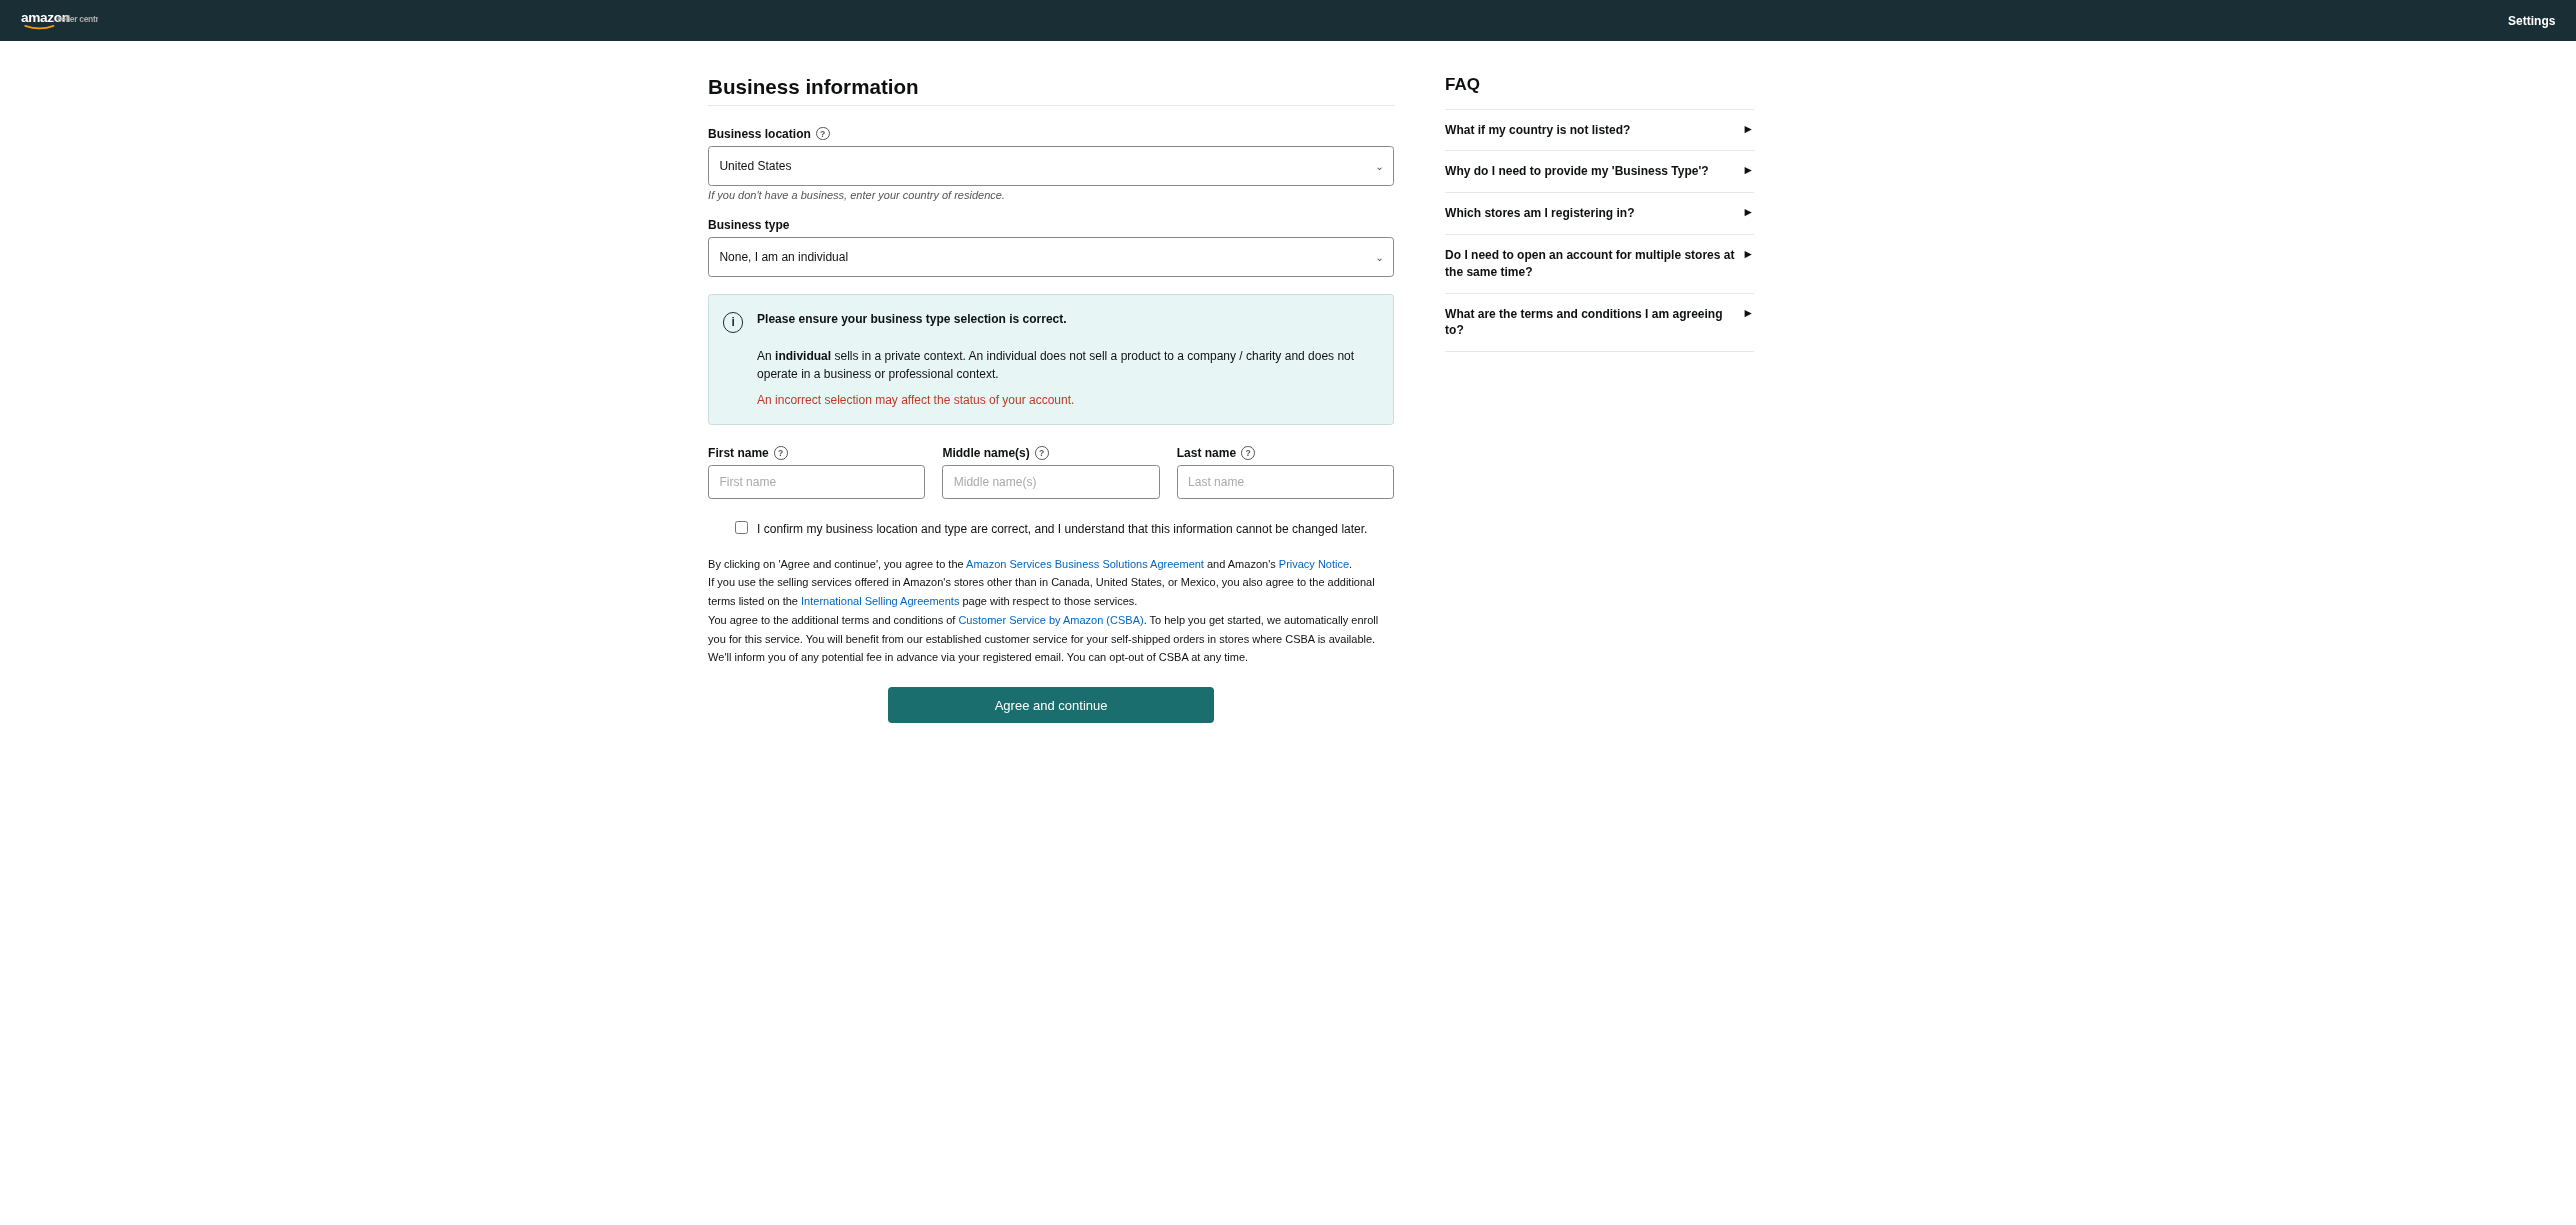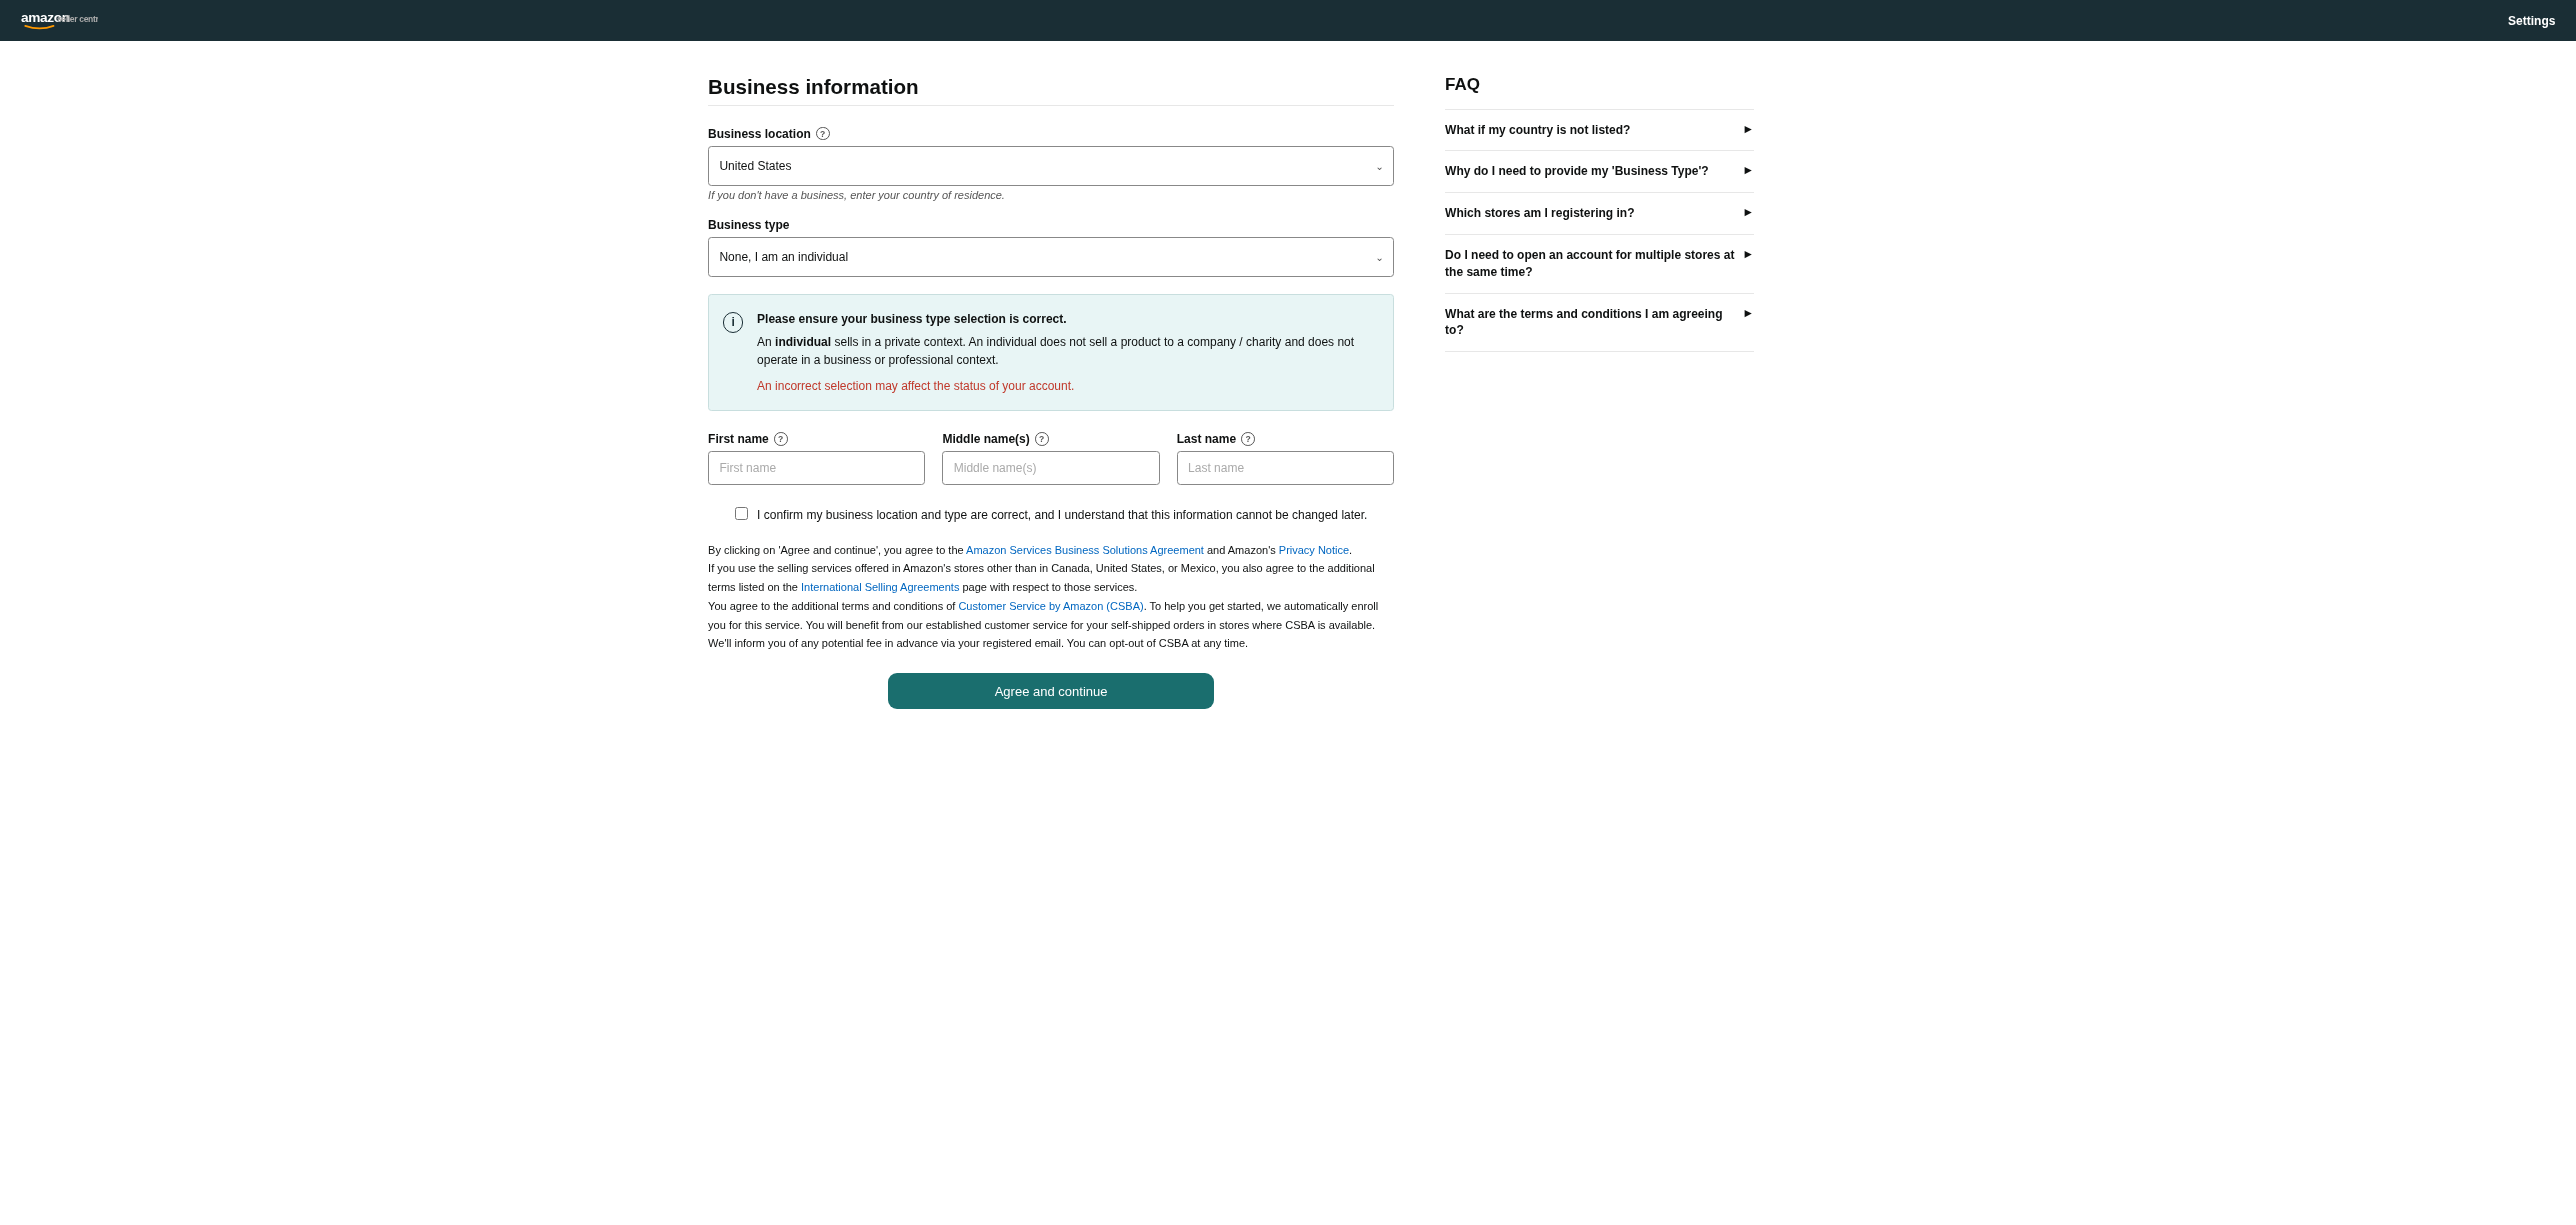--- a/index.html
+++ b/index.html
@@ -141,21 +141,21 @@
       justify-content: center;
       font-size: 12px;
       font-weight: bold;
       color: #1a2e35;
     }
 
     .info-title {
       font-weight: bold;
       font-size: 12px;
       color: #0F1111;
-      margin-bottom: 7px;
+      margin-bottom: 21px;
     }
 
     .info-body {
       font-size: 12px;
       color: #0F1111;
       line-height: 1.5;
       margin-bottom: 10.3px;
     }
 
     .info-warning {
@@ -229,21 +229,21 @@
 
     
     .submit-btn {
       display: block;
       width: 326px;
       margin: 0 auto;
       padding: 10.3px 20.6px;
       background: #1a6e6e;
       color: #fff;
       border: none;
-      border-radius: 9px;
+      border-radius: 4px;
       font-size: 13px;
       font-weight: normal;
       cursor: pointer;
       text-align: center;
     }
 
     
     .faq-section {
       width: 309px;
       flex-shrink: 0;

